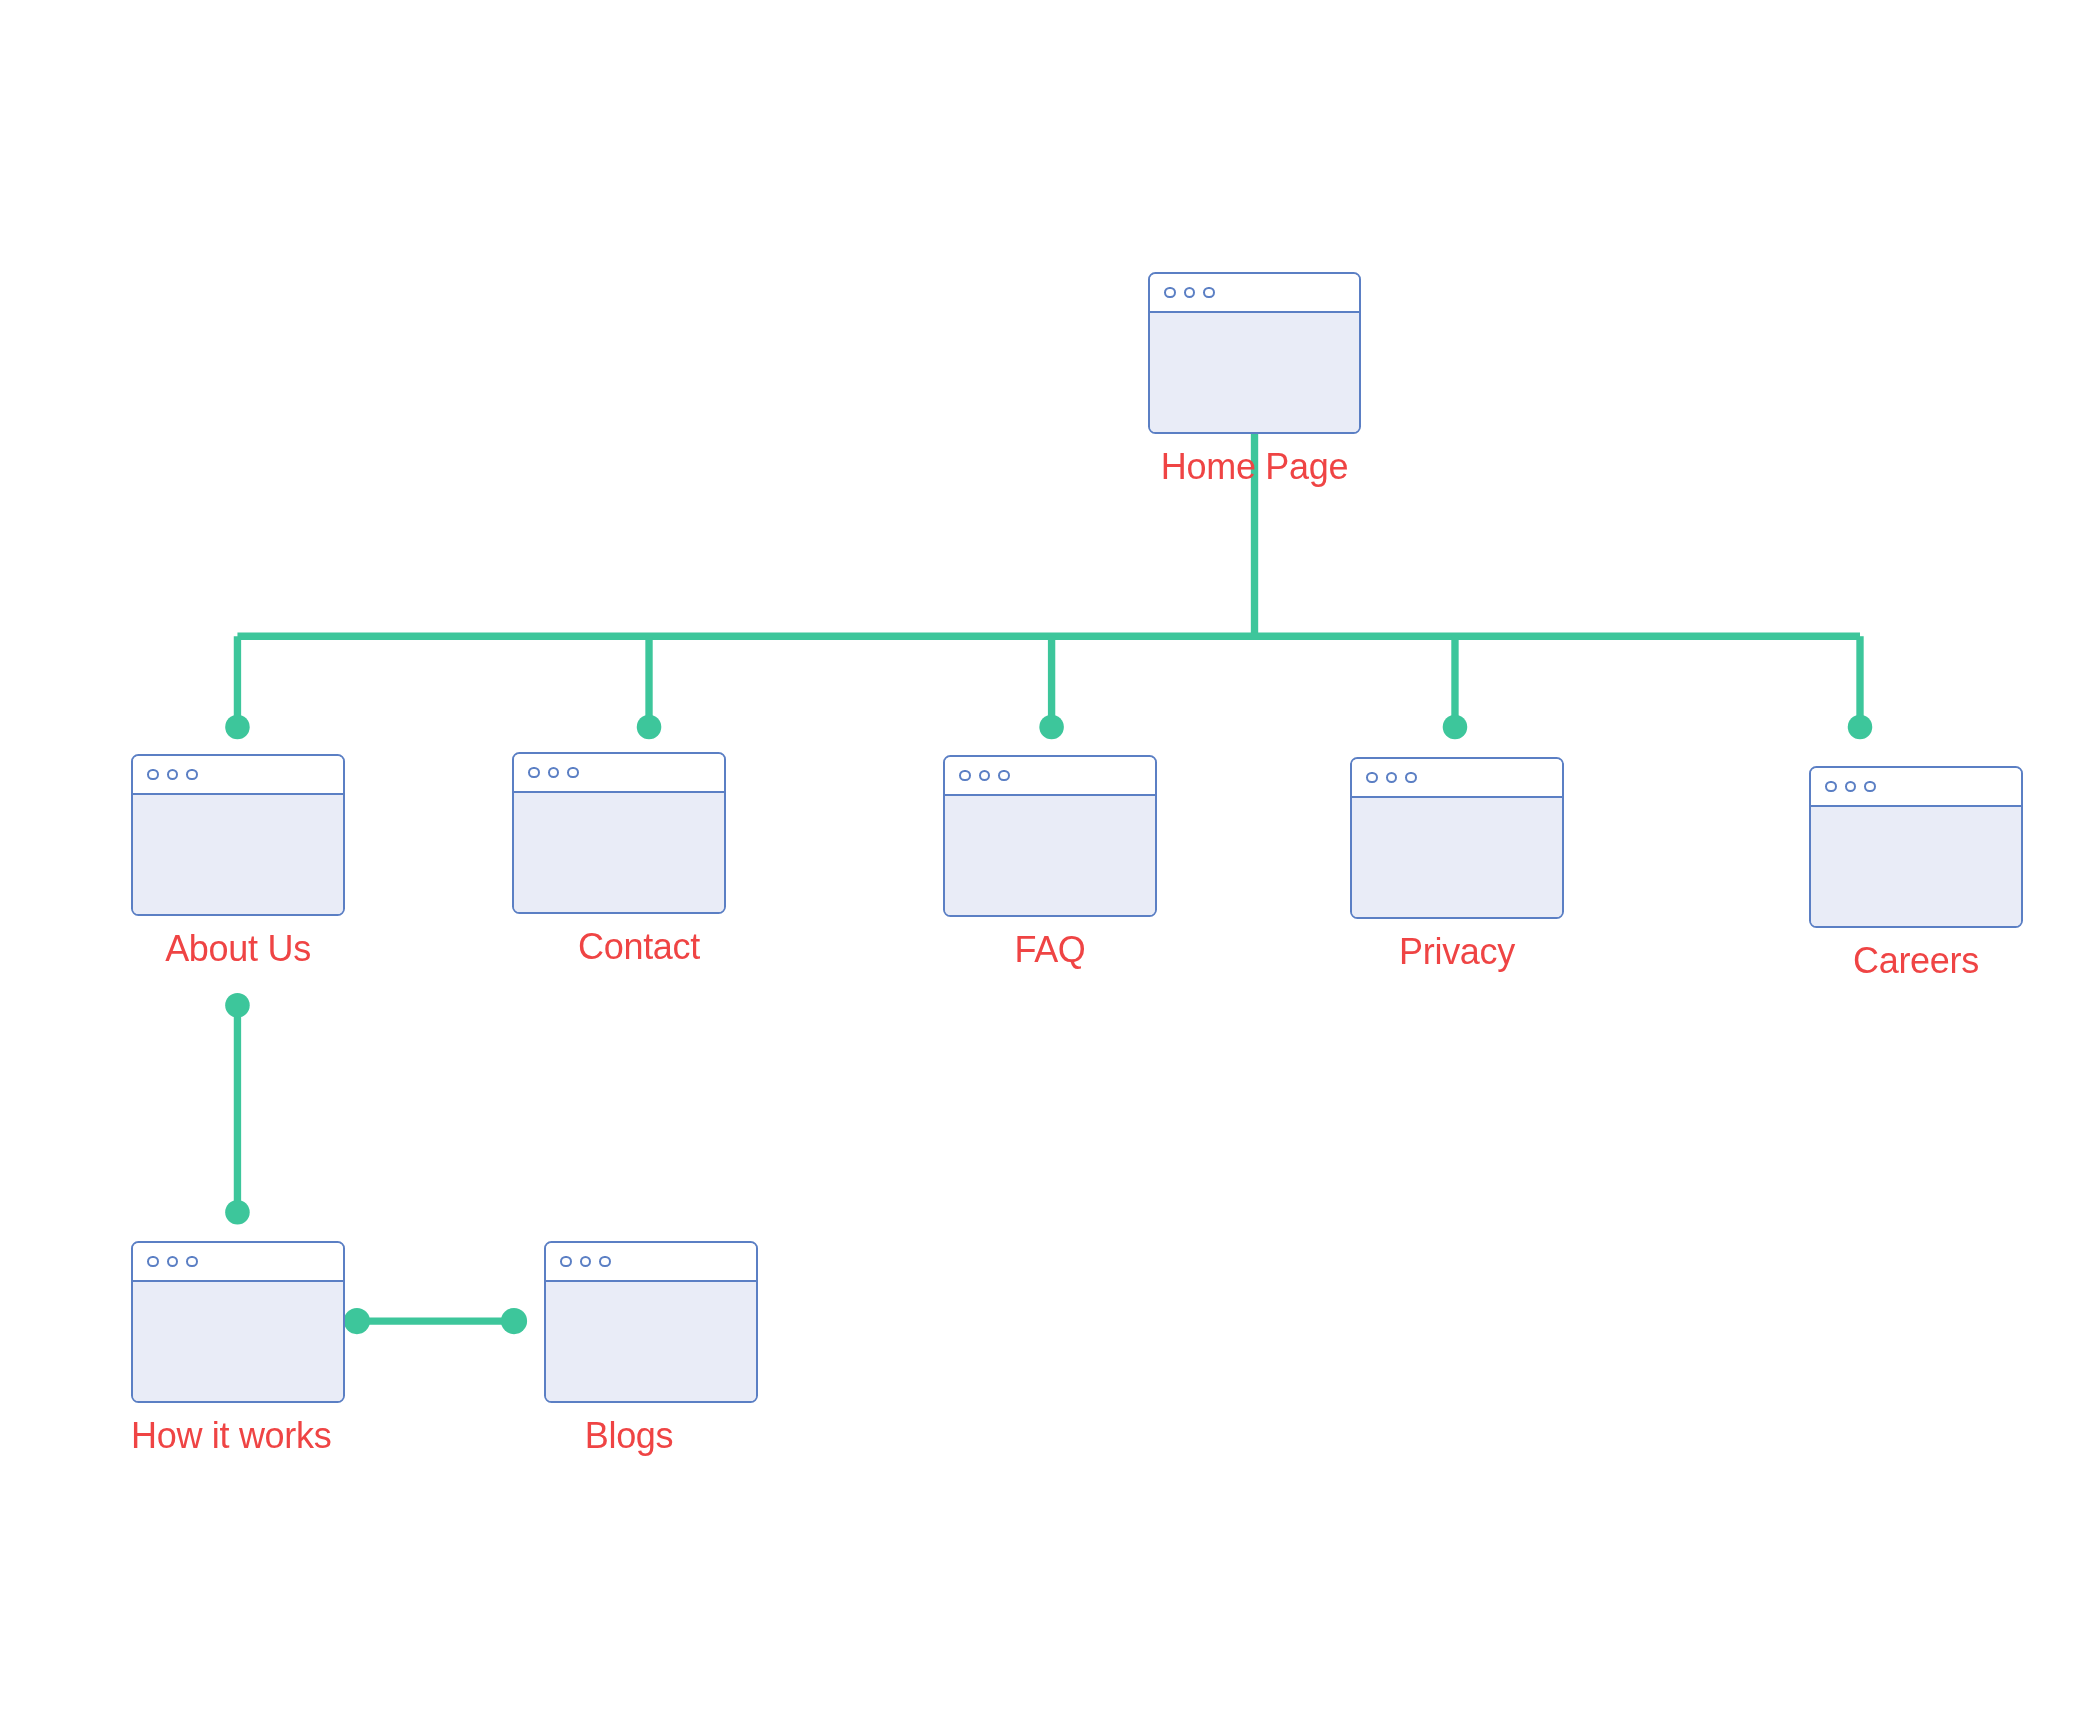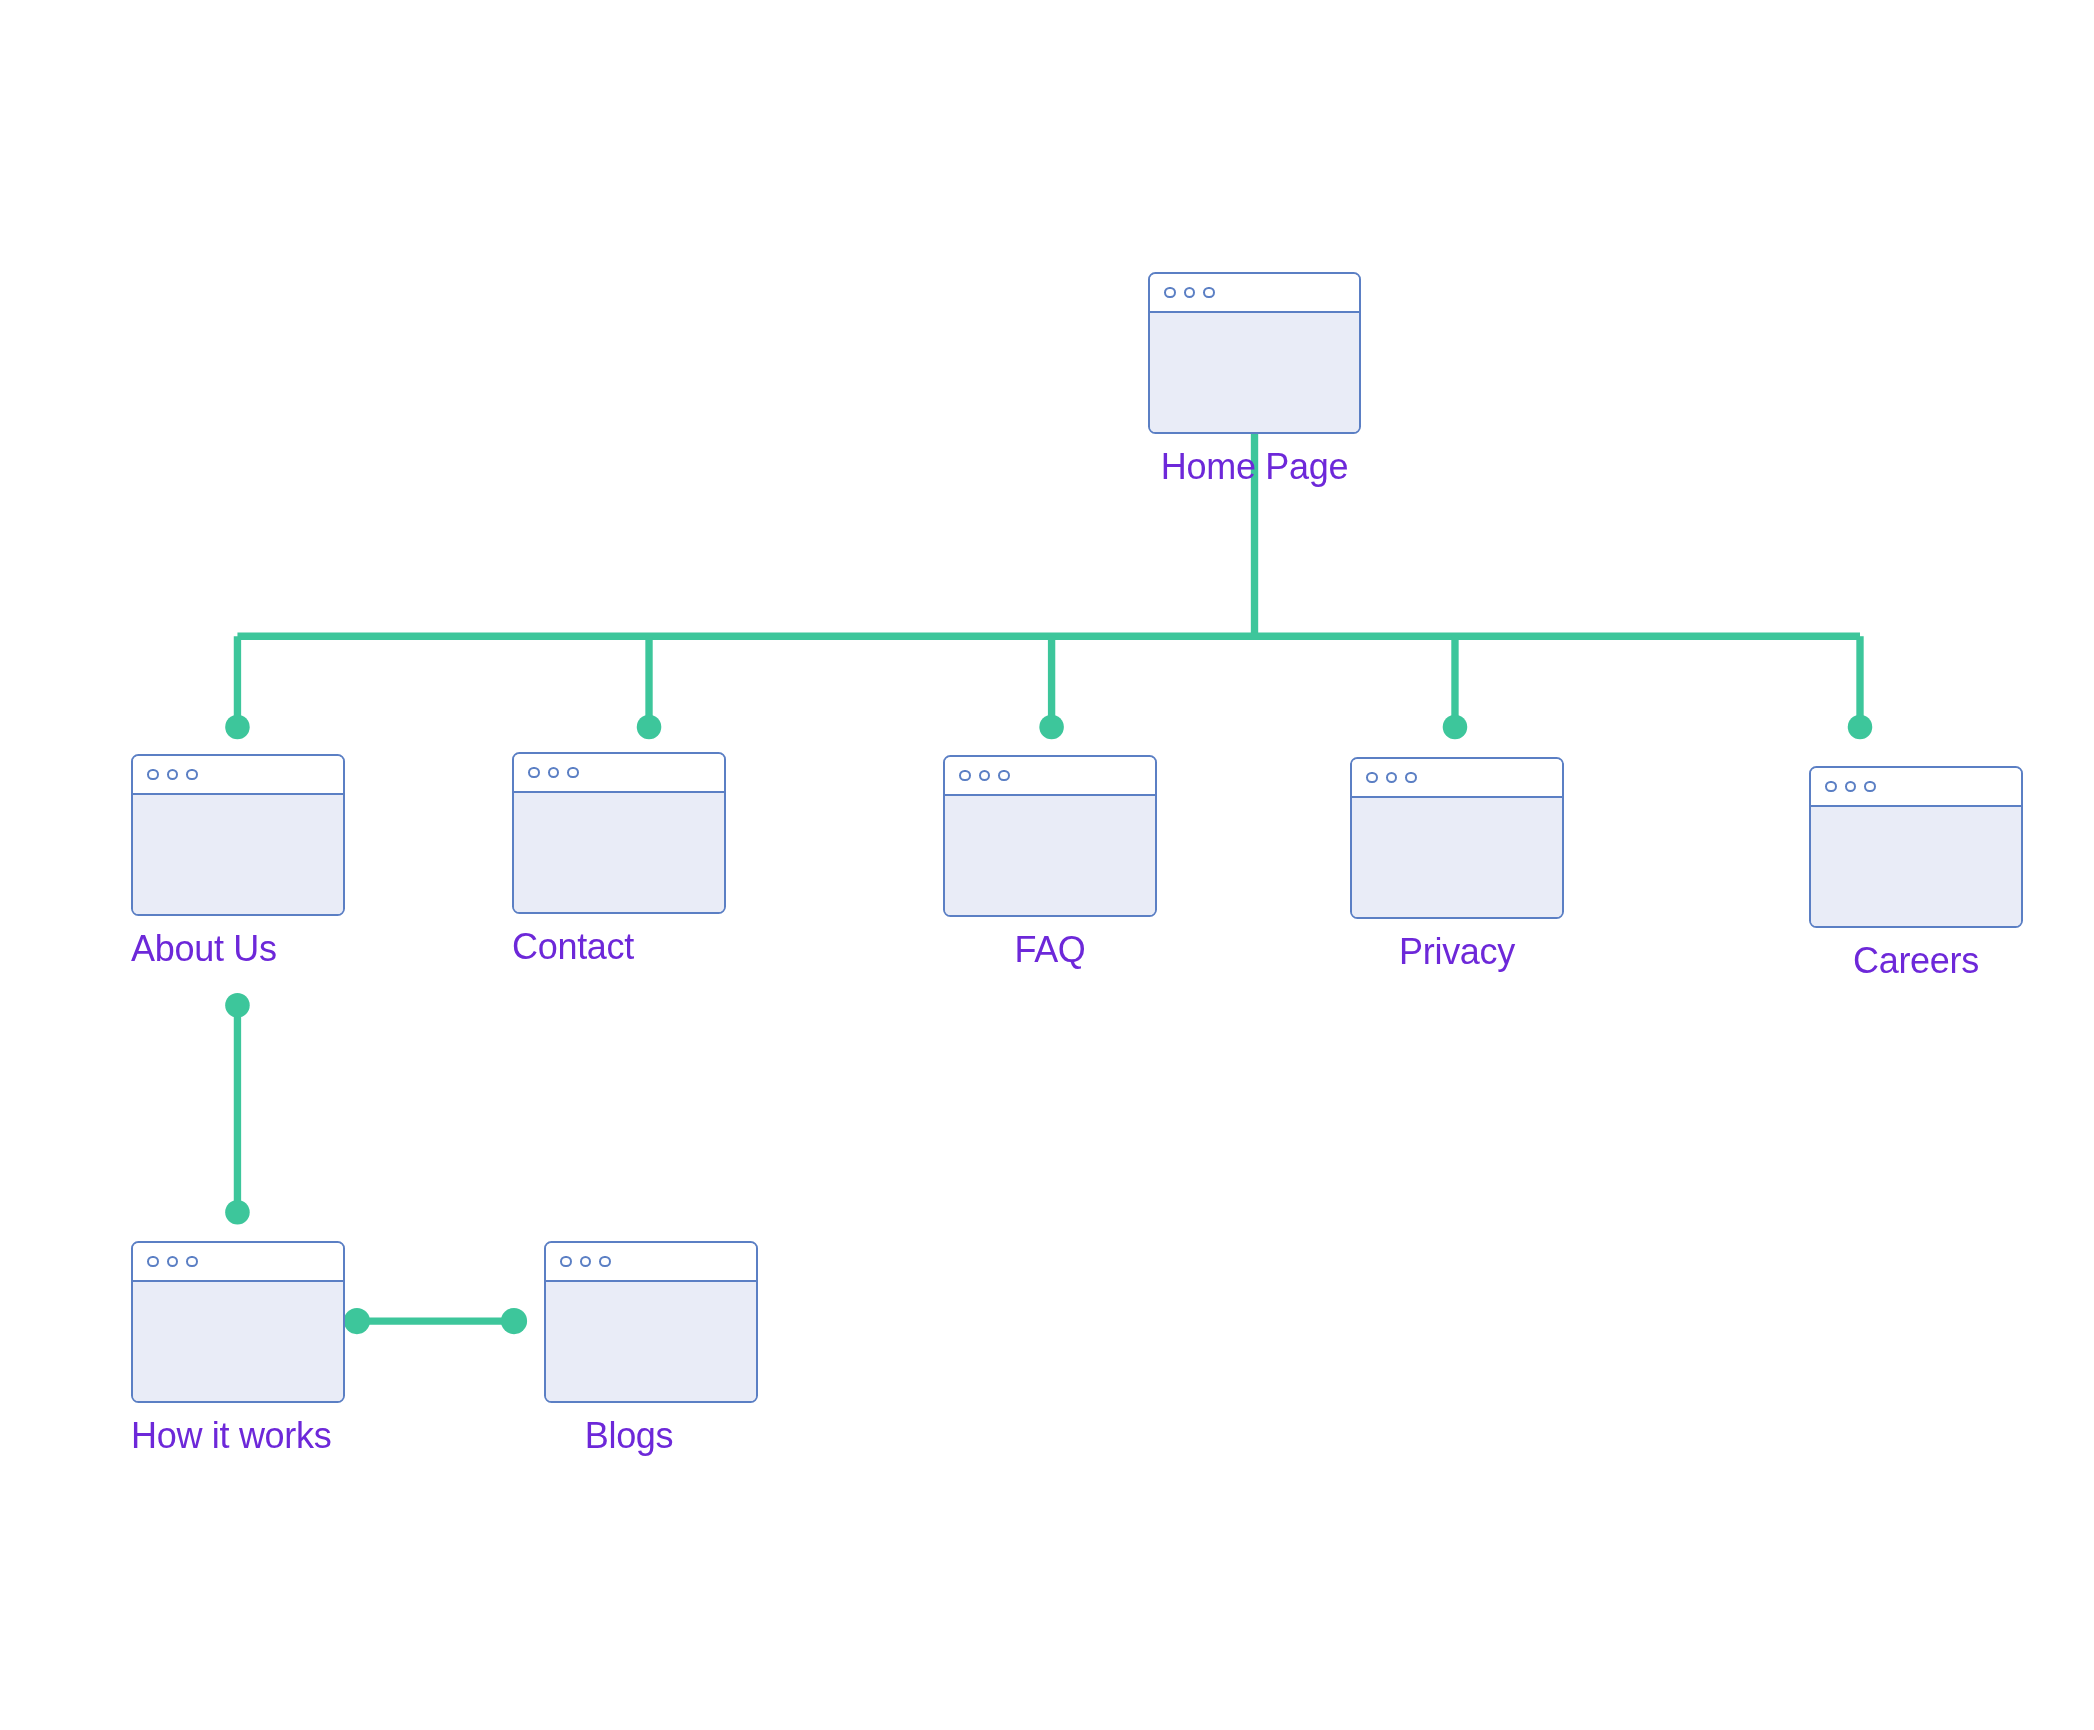--- a/index.html
+++ b/index.html
@@ -84,29 +84,29 @@
     border-radius: 50%;
     background: #ffffff;
   }
   .win-body {
     background: #e9ecf7;
     width: 100%;
     height: calc(100% - 39px);
   }
   .node-label {
     margin-top: 11.5px;
-    color: #6d28d9;
+    color: #ef4444;
     font-size: 36px;
     font-weight: 400;
     white-space: nowrap;
     letter-spacing: -0.3px;
     line-height: 1.15;
   }
   .label-center { text-align: center; }
-  .label-left   { text-align: left; }
+  .label-left   { text-align: center; }
 </style>
 </head>
 <body>
 
 <div id="page">
 
 
   <div id="canvas">
 
     <svg id="wires" viewBox="0 0 2560 1887" xmlns="http://www.w3.org/2000/svg">

